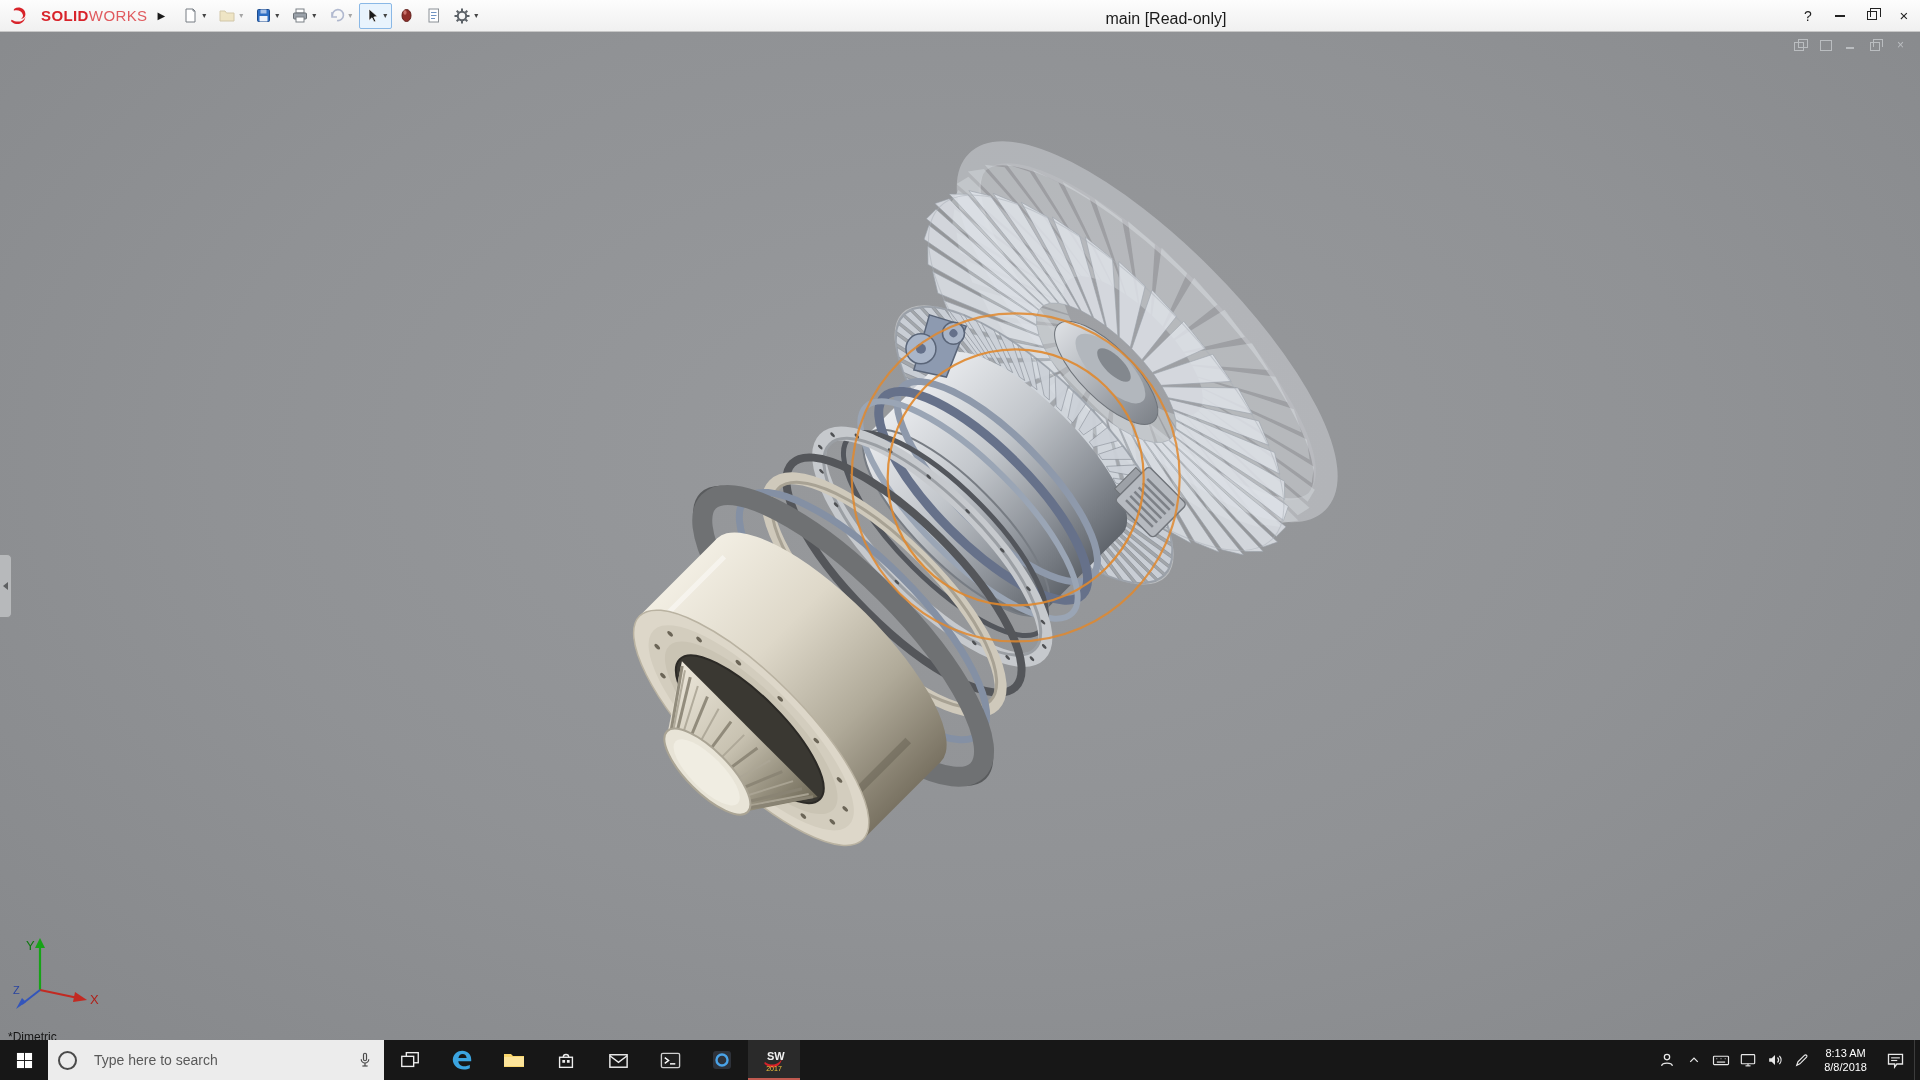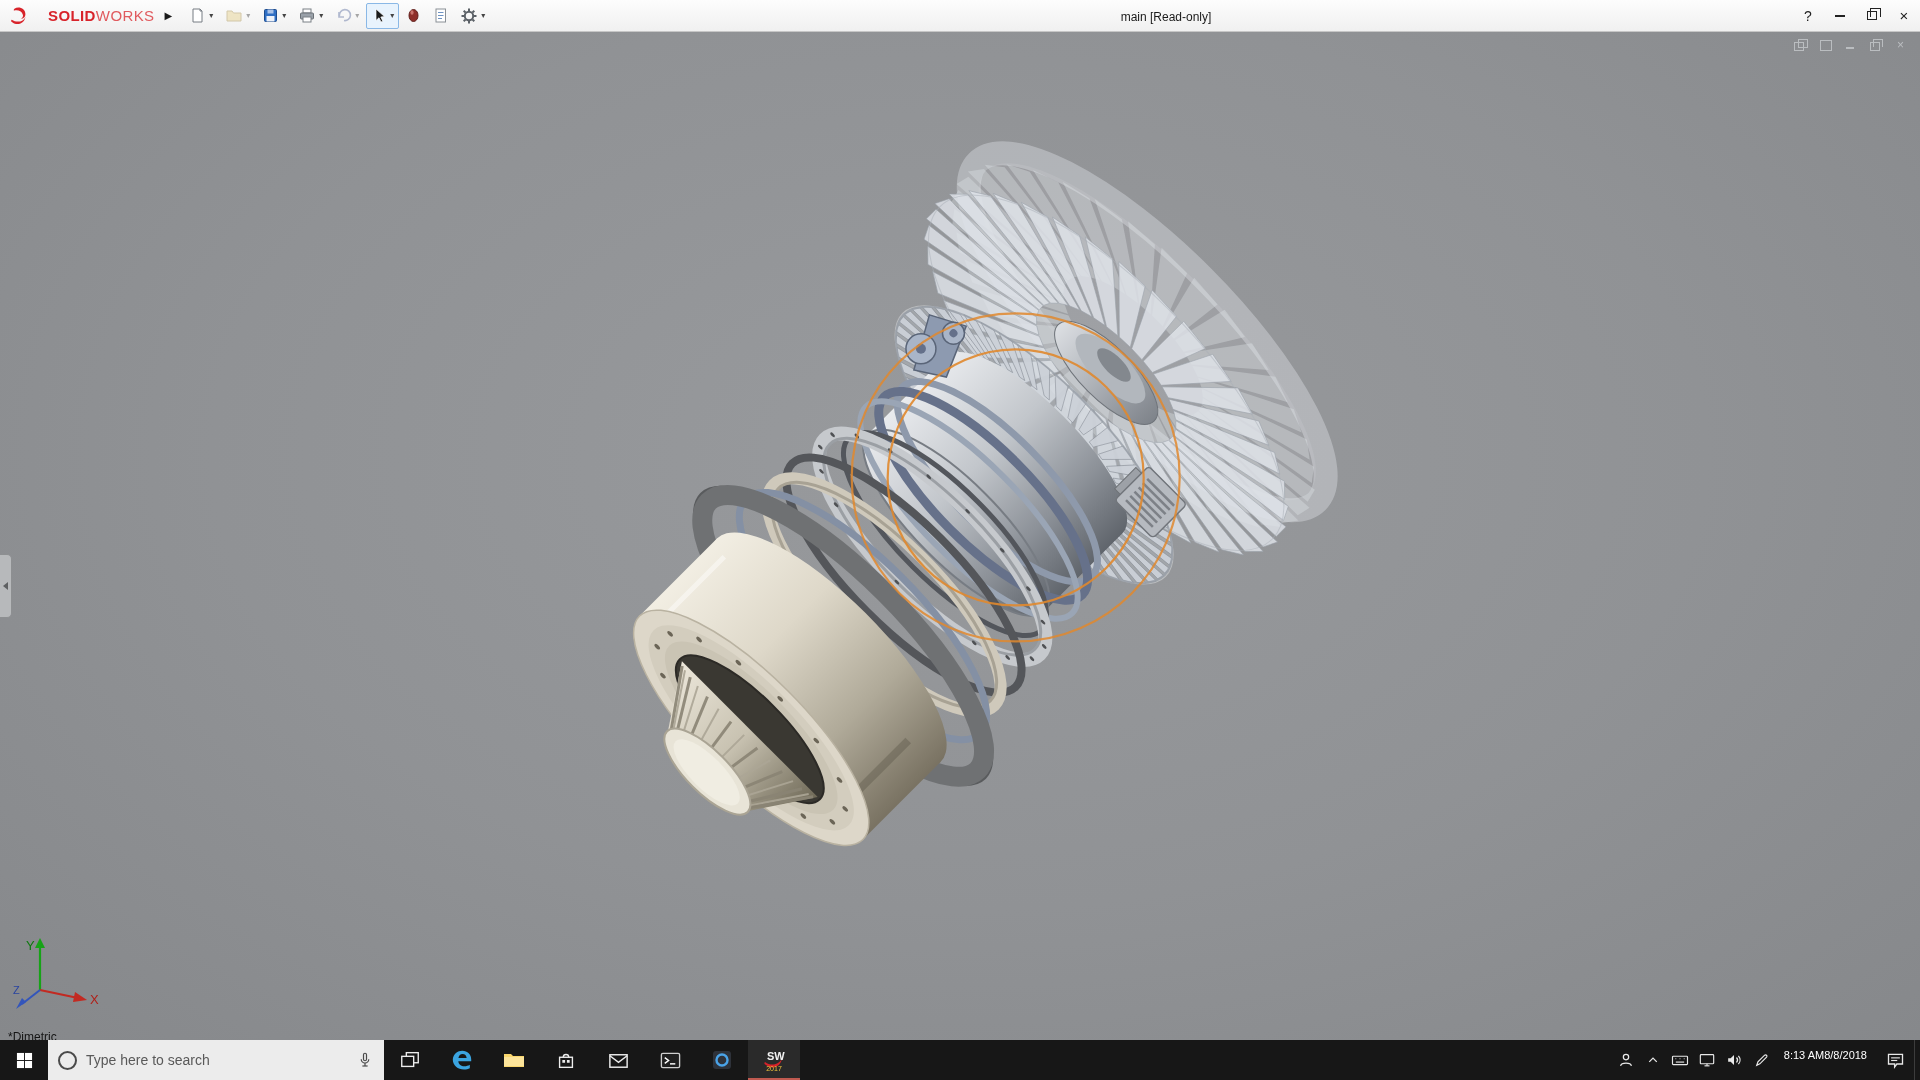--- a/index.html
+++ b/index.html
@@ -2,30 +2,30 @@
 <html><head>
 <meta charset="utf-8">
 <style>
   *{box-sizing:border-box;margin:0;padding:0}
   html,body{width:1920px;height:1080px;overflow:hidden}
   body{font-family:"Liberation Sans",sans-serif;position:relative;background:#8f9194}
   button{font-family:inherit;border:0;background:transparent;cursor:default}
 
   
   #titlebar{position:absolute;top:0;left:0;right:0;height:32px;background:linear-gradient(#fdfdfd,#f0f0f0);border-bottom:1px solid #c6c6c6;display:flex;align-items:center;z-index:30}
-  .brand{display:flex;align-items:center;gap:18px;padding:0 8px}
+  .brand{display:flex;align-items:center;gap:11px;padding:0 8px}
   .brand-text{font-size:15px;font-weight:bold;color:#d8232a;letter-spacing:.4px}
   .brand-text .light{font-weight:normal;color:#e05a5e}
   .flyout{font-size:10px;color:#1a1a1a;margin:0 12px 0 2px}
   .toolbar{display:flex;align-items:center;gap:2px}
   .tbtn{display:flex;align-items:center;height:26px;padding:0 4px;border:1px solid transparent}
   .tbtn .caret{font-size:8px;color:#444;margin-left:3px}
   .tbtn.disabled{opacity:.45}
   .tbtn.active{border-color:#8ab8e6;background:#e8f3fd;border-radius:2px}
-  #window-title{position:absolute;left:1166px;top:10px;transform:translateX(-50%);font-size:12px;color:#1b1b1b;white-space:nowrap}
+  #window-title{position:absolute;left:1166px;top:10px;transform:translateX(-50%);font-size:16px;color:#1b1b1b;white-space:nowrap}
   .win-controls{margin-left:auto;display:flex;align-items:center;height:100%}
   .wbtn{width:32px;height:100%;display:flex;align-items:center;justify-content:center;color:#222;font-size:14px}
   .g-min{width:10px;height:2px;background:#222}
   .g-max{width:10px;height:9px;border:1px solid #222;position:relative}
   .g-max::after{content:"";position:absolute;left:2px;top:-4px;width:9px;height:8px;border:1px solid #222;border-bottom:0;background:transparent}
   .g-close{font-size:15px;line-height:1}
 
   
   #viewport{position:absolute;top:32px;left:0;right:0;bottom:40px;background:radial-gradient(ellipse at 50% 42%,#989a9d 0%,#909295 55%,#86888b 100%);overflow:hidden}
   #scene{position:absolute;inset:0;width:100%;height:100%}
@@ -38,29 +38,29 @@
   .dc-restore::before{content:"";position:absolute;left:2px;top:3px;width:8px;height:7px;border:1px solid #c3c6c9}
   .dc-restore::after{content:"";position:absolute;left:5px;top:0;width:8px;height:7px;border:1px solid #c3c6c9;border-bottom:0}
   #side-tab{position:absolute;left:0;top:522px;width:12px;height:64px;background:#b7b9bb;border:1px solid #8d8f91;border-left:0;border-radius:0 5px 5px 0;display:flex;align-items:center;justify-content:center}
   #side-tab::after{content:"";width:0;height:0;border-top:4px solid transparent;border-bottom:4px solid transparent;border-right:5px solid #5e6062}
   #triad{position:absolute;left:12px;bottom:26px}
   #orientation{position:absolute;left:8px;bottom:-4px;font-size:12px;color:#141414}
 
   
   #taskbar{position:absolute;bottom:0;left:0;right:0;height:40px;background:#171717;display:flex;align-items:stretch;z-index:40}
   .start{width:48px;display:flex;align-items:center;justify-content:center}
-  .search{width:336px;background:#ececec;display:flex;align-items:center;gap:9px;padding:16px 10px}
+  .search{width:336px;background:#ececec;display:flex;align-items:center;gap:17px;padding:16px 10px}
   .cortana-ring{width:19px;height:19px;border:2px solid #4a4a4a;border-radius:50%;flex:none}
   .search input{border:0;background:transparent;font-size:14px;color:#4a4a4a;outline:none;flex:1;min-width:0}
   .search input::placeholder{color:#595959;opacity:1}
   .tb-icon{width:52px;display:flex;align-items:center;justify-content:center;position:relative}
   .tb-icon.active{background:#2a2a2a;box-shadow:inset 0 -2px 0 #c05a50}
   .tray{margin-left:auto;display:flex;align-items:stretch}
   .tray-icon{width:27px;display:flex;align-items:center;justify-content:center}
-  .clock{display:flex;flex-direction:row;justify-content:center;font-size:11px;color:#fff;text-align:center;line-height:14px;padding:8px 9px}
+  .clock{display:flex;flex-direction:column;justify-content:center;font-size:11px;color:#fff;text-align:center;line-height:14px;padding:8px 9px}
   .show-desktop{width:6px;border-left:1px solid #3c3c3c}
 </style>
 </head>
 <body>
 
 <div id="titlebar">
   <div class="brand">
     <svg width="22" height="22" viewBox="0 0 24 24">
       <path d="M4 16c6 4 13 2 15-3-1 7-9 10-14 6-2-1-2-2-1-3z" fill="#d8232a"></path>
       <path d="M7 4c5-3 12 0 12 6 0 3-2 5-5 5 2-1 3-3 2-5-1-3-5-5-9-4-1 0-1-1 0-2z" fill="#d8232a"></path>

